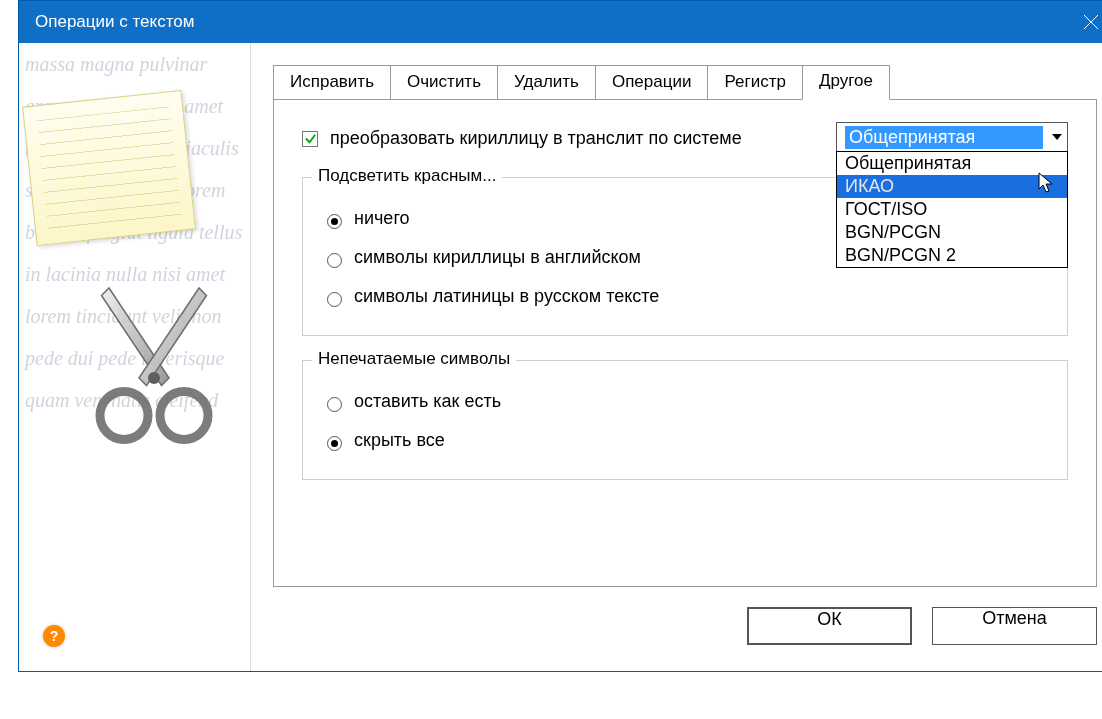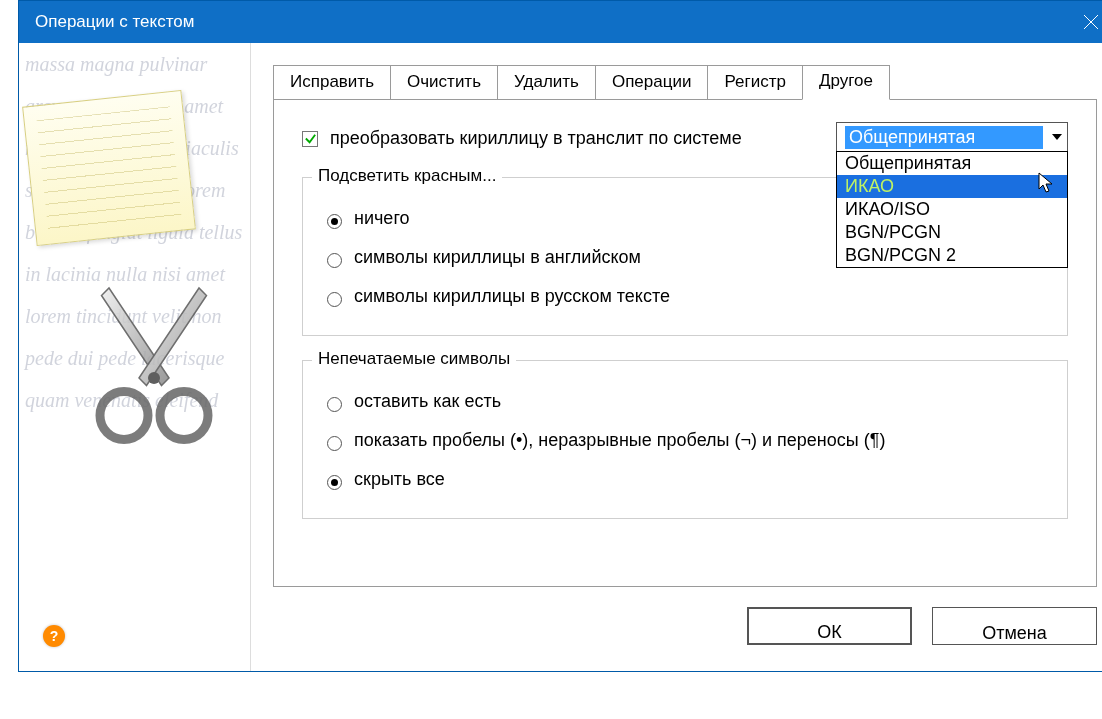--- a/index.html
+++ b/index.html
@@ -56,30 +56,30 @@
     position: absolute; right: 28px; top: 22px; z-index: 5;
   }
   .combo .sel { background:#3399ff; color:#fff; flex:1; padding:1px 4px; }
   .combo .arrow { width:20px; display:flex; justify-content:flex-end; }
   .combo .arrow svg { width:12px; height:12px; }
   .dropdown {
     position: absolute; right: 28px; top: 51px; width: 232px; border:1px solid #000;
     background:#fff; z-index: 6; font-size:18px;
   }
   .dropdown .opt { padding: 1px 8px; cursor:pointer; white-space: nowrap; }
-  .dropdown .opt.hl { background:#1a6fe0; color:#bef264; }
+  .dropdown .opt.hl { background:#1a6fe0; color:#e5e5e5; }
   .cursor {
     position: absolute; right: 40px; top: 72px; z-index: 7; pointer-events:none;
   }
   .buttons {
     display: flex; justify-content: flex-end; gap: 20px; margin-top: 20px;
   }
   .btn {
     min-width: 165px; height: 38px; border: 1px solid #555; background:#fff; font-size:18px;
-    display:flex; align-items:flex-end; justify-content:center; cursor:pointer;
+    display:flex; align-items:flex-start; justify-content:center; cursor:pointer;
   }
   .btn.primary { border-width:2px; }
   .helpbadge {
     position: absolute; left: 24px; bottom: 24px; width:22px; height:22px; border-radius:50%;
     background:#ff8a00; color:#fff; font-size:14px; font-weight:bold;
     display:flex; align-items:center; justify-content:center; cursor:pointer;
     box-shadow: 0 0 3px rgba(0,0,0,.24);
   }
   
   .decor-note {
@@ -155,21 +155,21 @@
           <span class="sel">Общепринятая</span>
           <span class="arrow">
             <svg viewBox="0 0 12 12">
                 <polygon points="1,3 11,3 6,9" fill="#000"></polygon>
               </svg>
           </span>
         </div>
         <div class="dropdown">
           <div class="opt"><span>Общепринятая</span></div>
           <div class="opt hl"><span>ИКАО</span></div>
-          <div class="opt"><span>ИКАО/ISO</span></div>
+          <div class="opt"><span>ГОСТ/ISO</span></div>
           <div class="opt"><span>BGN/PCGN</span></div>
           <div class="opt"><span>BGN/PCGN 2</span></div>
         </div>
         <svg class="cursor" width="18" height="22" viewBox="0 0 18 22">
           <path d="M1 1 L1 17 L5 13 L8 20 L11 19 L8 12 L14 12 Z" fill="#fff" stroke="#000" stroke-width="1"></path>
         </svg>
 
         <div class="checkrow">
           <span class="check">
             <svg viewBox="0 0 14 14">
@@ -184,33 +184,29 @@
           <div class="radiorow">
             <span class="radio sel"></span>
             <span>ничего</span>
           </div>
           <div class="radiorow">
             <span class="radio"></span>
             <span>символы кириллицы в английском</span>
           </div>
           <div class="radiorow">
             <span class="radio"></span>
-            <span>символы кириллицы в русском тексте</span>
+            <span>символы латиницы в русском тексте</span>
           </div>
         </div>
 
         <div class="groupbox">
           <span class="legend">Непечатаемые символы</span>
           <div class="radiorow">
             <span class="radio"></span>
             <span>оставить как есть</span>
-          </div>
-          <div class="radiorow">
-            <span class="radio"></span>
-            <span>показать пробелы (•), неразрывные пробелы (¬) и переносы (¶)</span>
           </div>
           <div class="radiorow">
             <span class="radio sel"></span>
             <span>скрыть все</span>
           </div>
         </div>
 
       </div>
 
       <div class="buttons">

